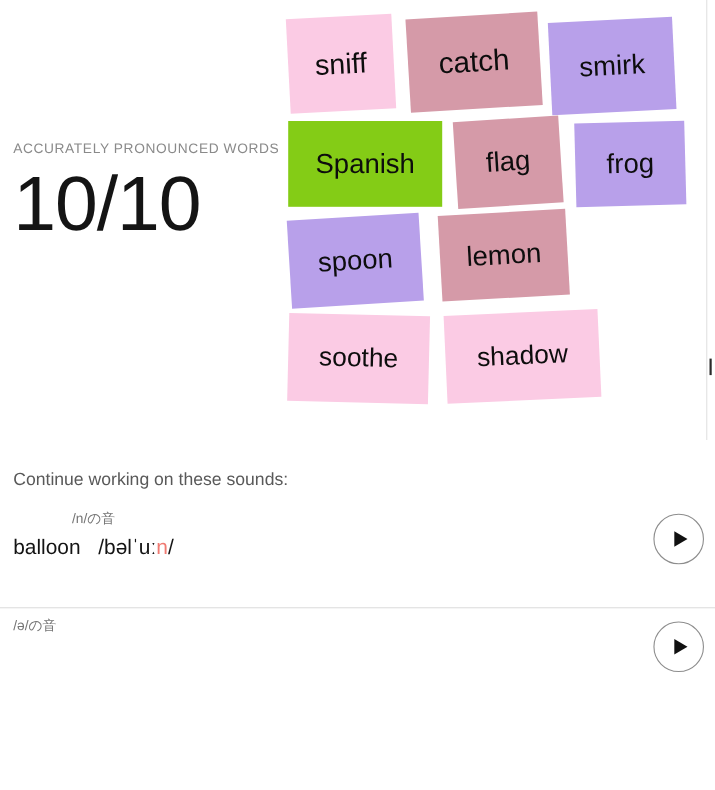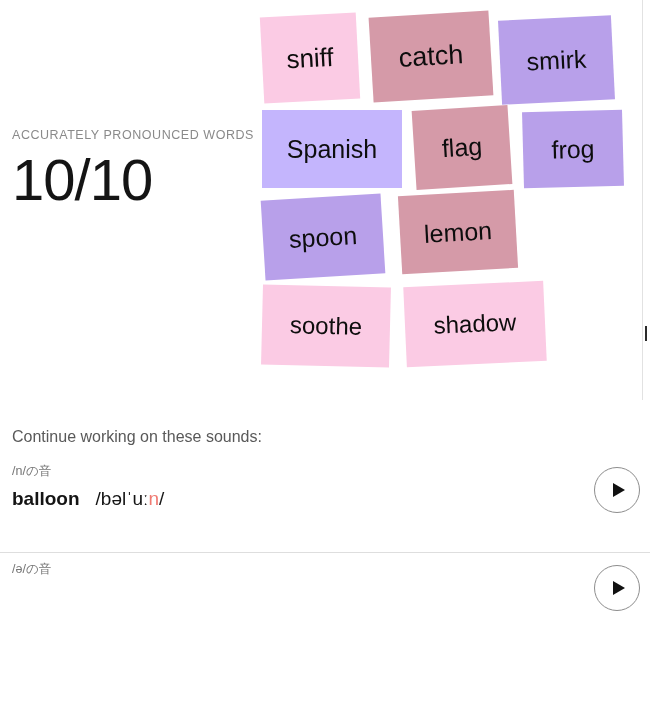--- a/index.html
+++ b/index.html
@@ -31,21 +31,21 @@
   }
   #score-label {
     font-size: 12.5px;
     letter-spacing: 0.55px;
     color: #8a8a8a;
     font-weight: 400;
     white-space: nowrap;
     text-align: center;
   }
   #score-value {
-    font-size: 58px;
+    font-size: 70px;
     line-height: 1.02;
     font-weight: 300;
     color: #141414;
     margin-top: 8px;
     letter-spacing: -1px;
   }
 
   
   #word-cloud {
     position: absolute;
@@ -103,20 +103,21 @@
   #sound-rows {
     position: absolute;
     left: 0;
     top: 43px;
     width: 650px;
   }
   .sound-row {
     position: relative;
     height: 97px;
     box-sizing: border-box;
+    text-align: center;
   }
   .sound-row + .sound-row {
     border-top: 1px solid #dedede;
   }
   .sound-text {
     position: absolute;
     left: 12px;
     top: 9px;
   }
   .sound-phoneme {
@@ -127,21 +128,21 @@
   }
   .sound-main {
     margin-top: 8px;
     font-size: 19px;
     font-weight: bold;
     color: #141414;
     line-height: 1.25;
     white-space: nowrap;
   }
   .sound-word {
-    font-weight: bold;
+    font-weight: normal;
   }
   .sound-ipa {
     font-weight: normal;
     margin-left: 16px;
   }
   .ipa-hl {
     color: #f07a72;
   }
 
   .play-button {
@@ -181,21 +182,21 @@
   <div id="word-cloud">
       <div class="word-card" style="left: 262px; top: 15px; width: 96px; height: 86px; background: rgb(251, 203, 228); transform: rotate(-3deg); font-size: 26px;">
         <span>sniff</span>
       </div>
       <div class="word-card" style="left: 371px; top: 14px; width: 120px; height: 85px; background: rgb(213, 154, 168); transform: rotate(-3.4deg); font-size: 27px;">
         <span>catch</span>
       </div>
       <div class="word-card" style="left: 500px; top: 18px; width: 113px; height: 84px; background: rgb(184, 160, 234); transform: rotate(-2.8deg); font-size: 25px;">
         <span>smirk</span>
       </div>
-      <div class="word-card" style="left: 262px; top: 110px; width: 140px; height: 78px; background: #c4b5fd; transform: rotate(0deg); font-size: 25px;">
+      <div class="word-card" style="left: 262px; top: 110px; width: 140px; height: 78px; background: #84cc16; transform: rotate(0deg); font-size: 25px;">
         <span>Spanish</span>
       </div>
       <div class="word-card" style="left: 414px; top: 108px; width: 96px; height: 79px; background: rgb(213, 154, 168); transform: rotate(-3.6deg); font-size: 25px;">
         <span>flag</span>
       </div>
       <div class="word-card" style="left: 523px; top: 111px; width: 100px; height: 76px; background: rgb(184, 160, 234); transform: rotate(-1.5deg); font-size: 25px;">
         <span>frog</span>
       </div>
       <div class="word-card" style="left: 263px; top: 197px; width: 120px; height: 80px; background: rgb(184, 160, 234); transform: rotate(-3.5deg); font-size: 25px;">
         <span>spoon</span>

